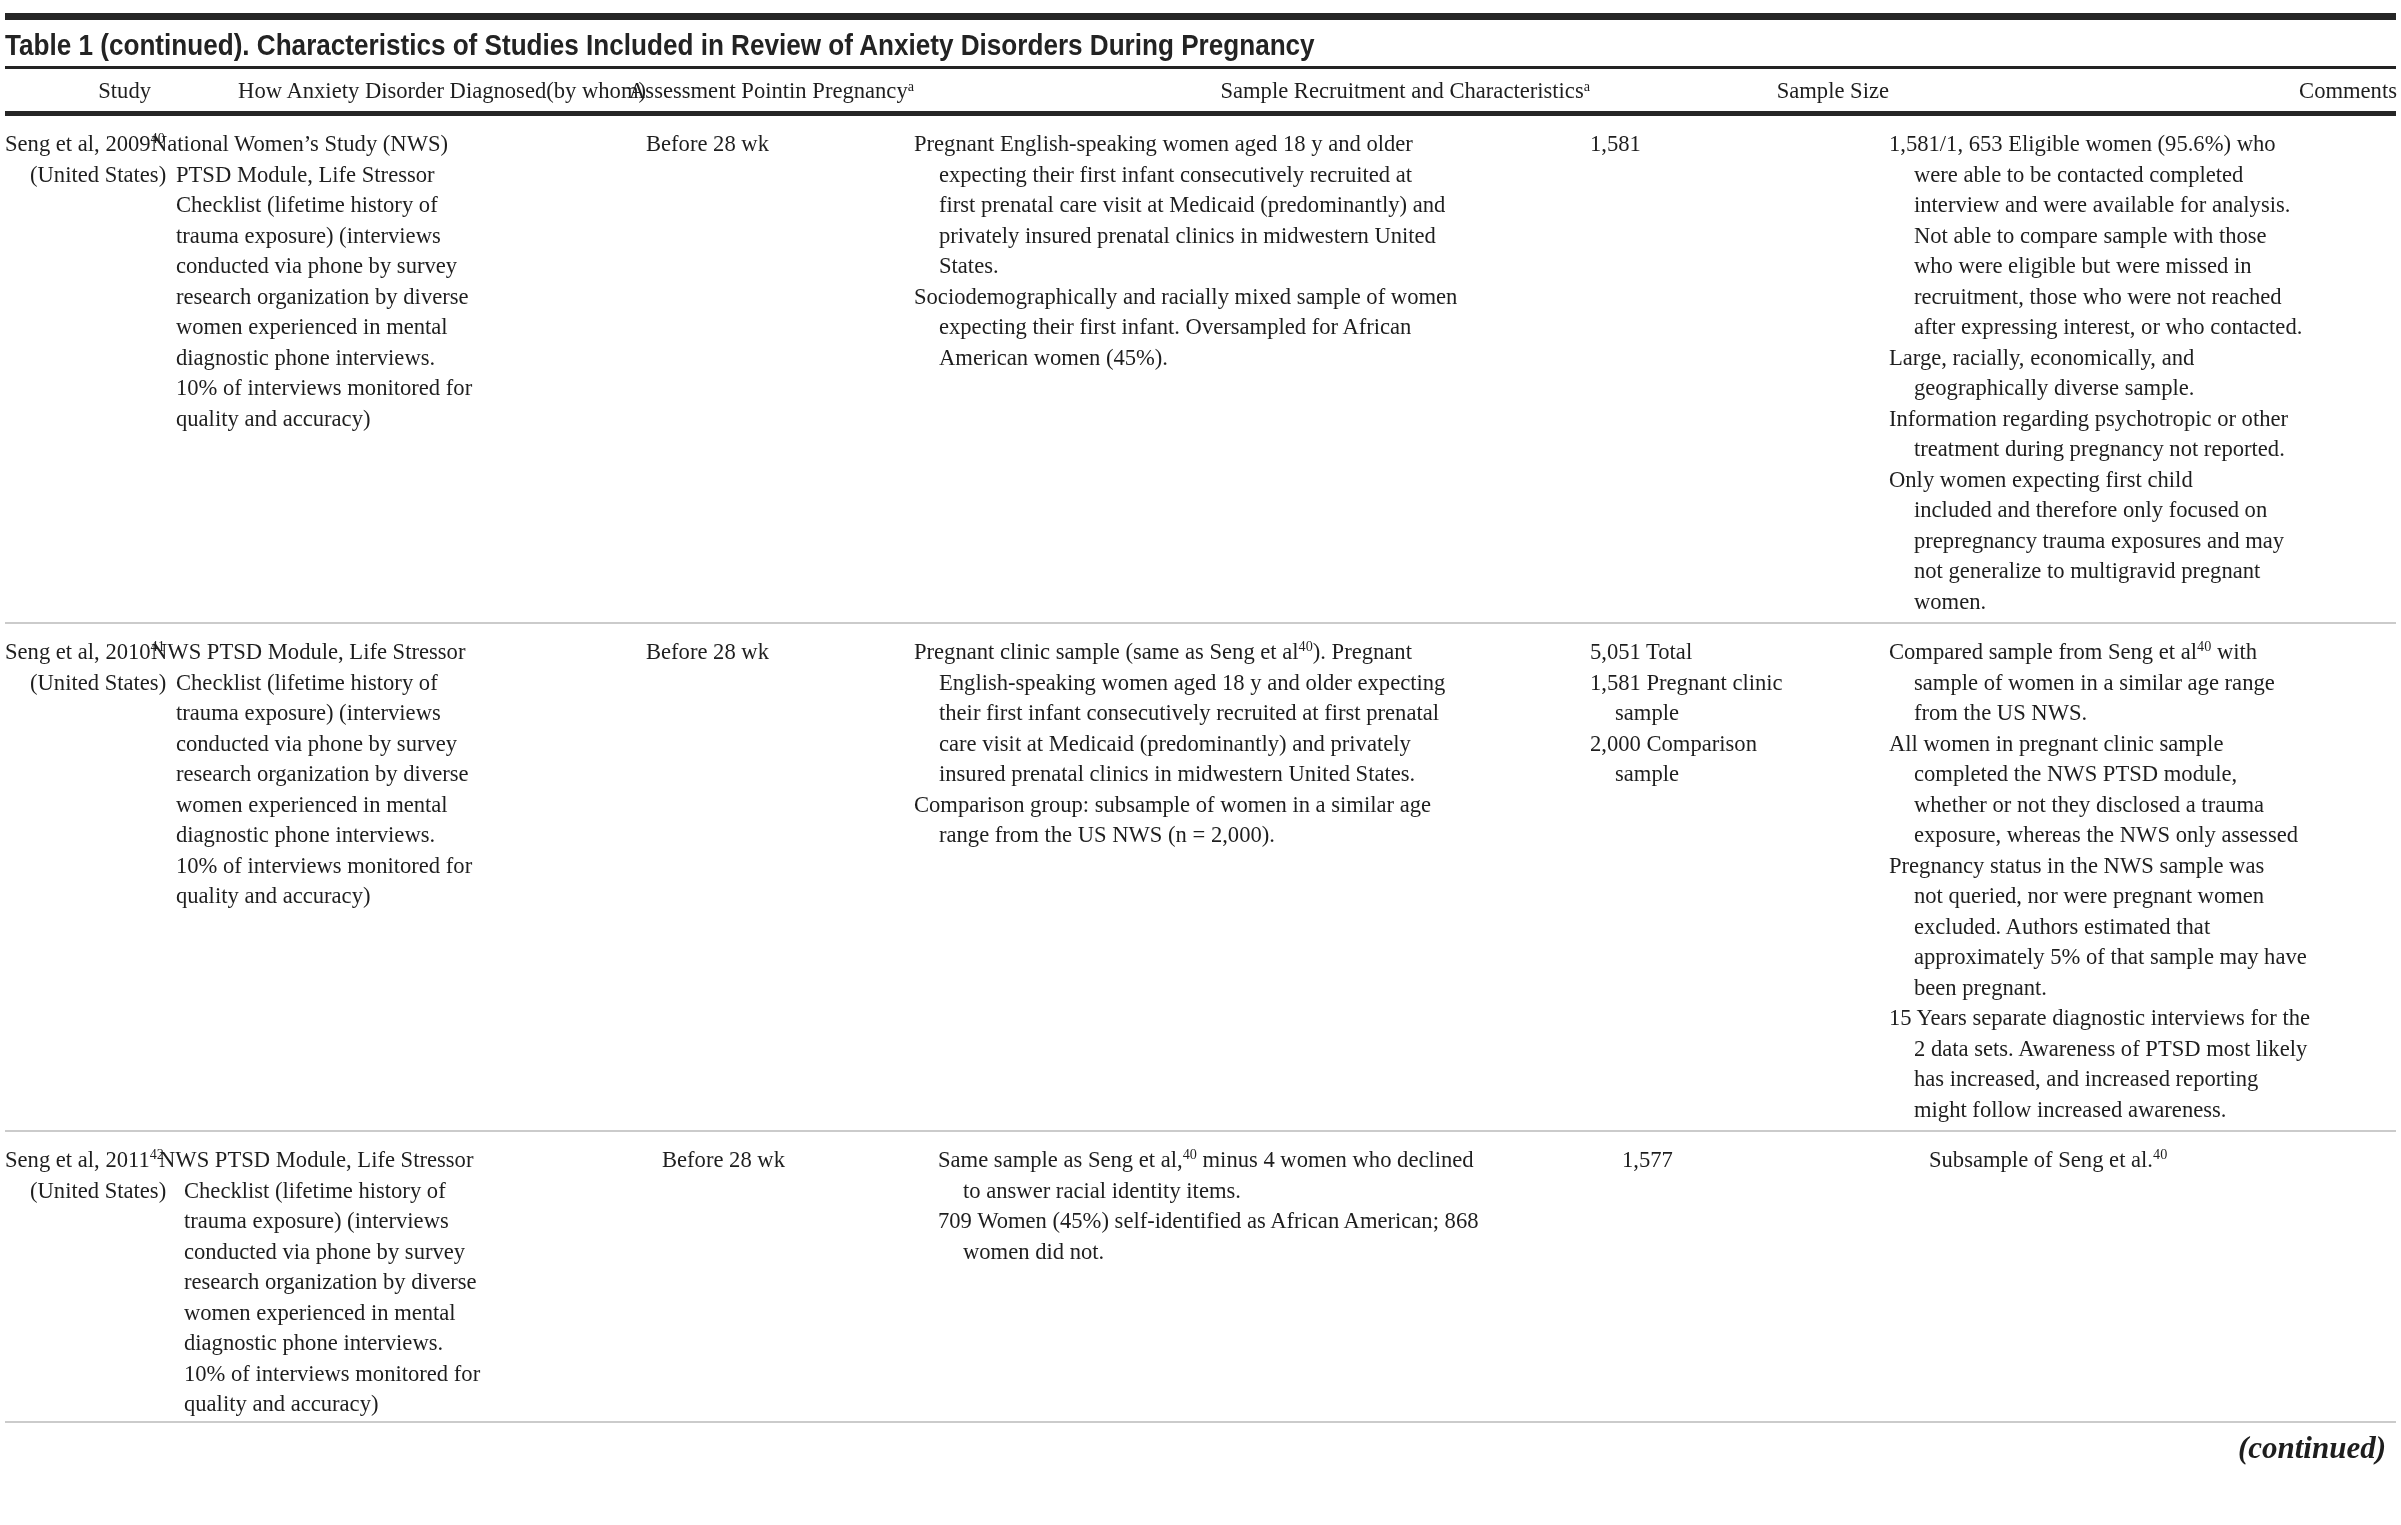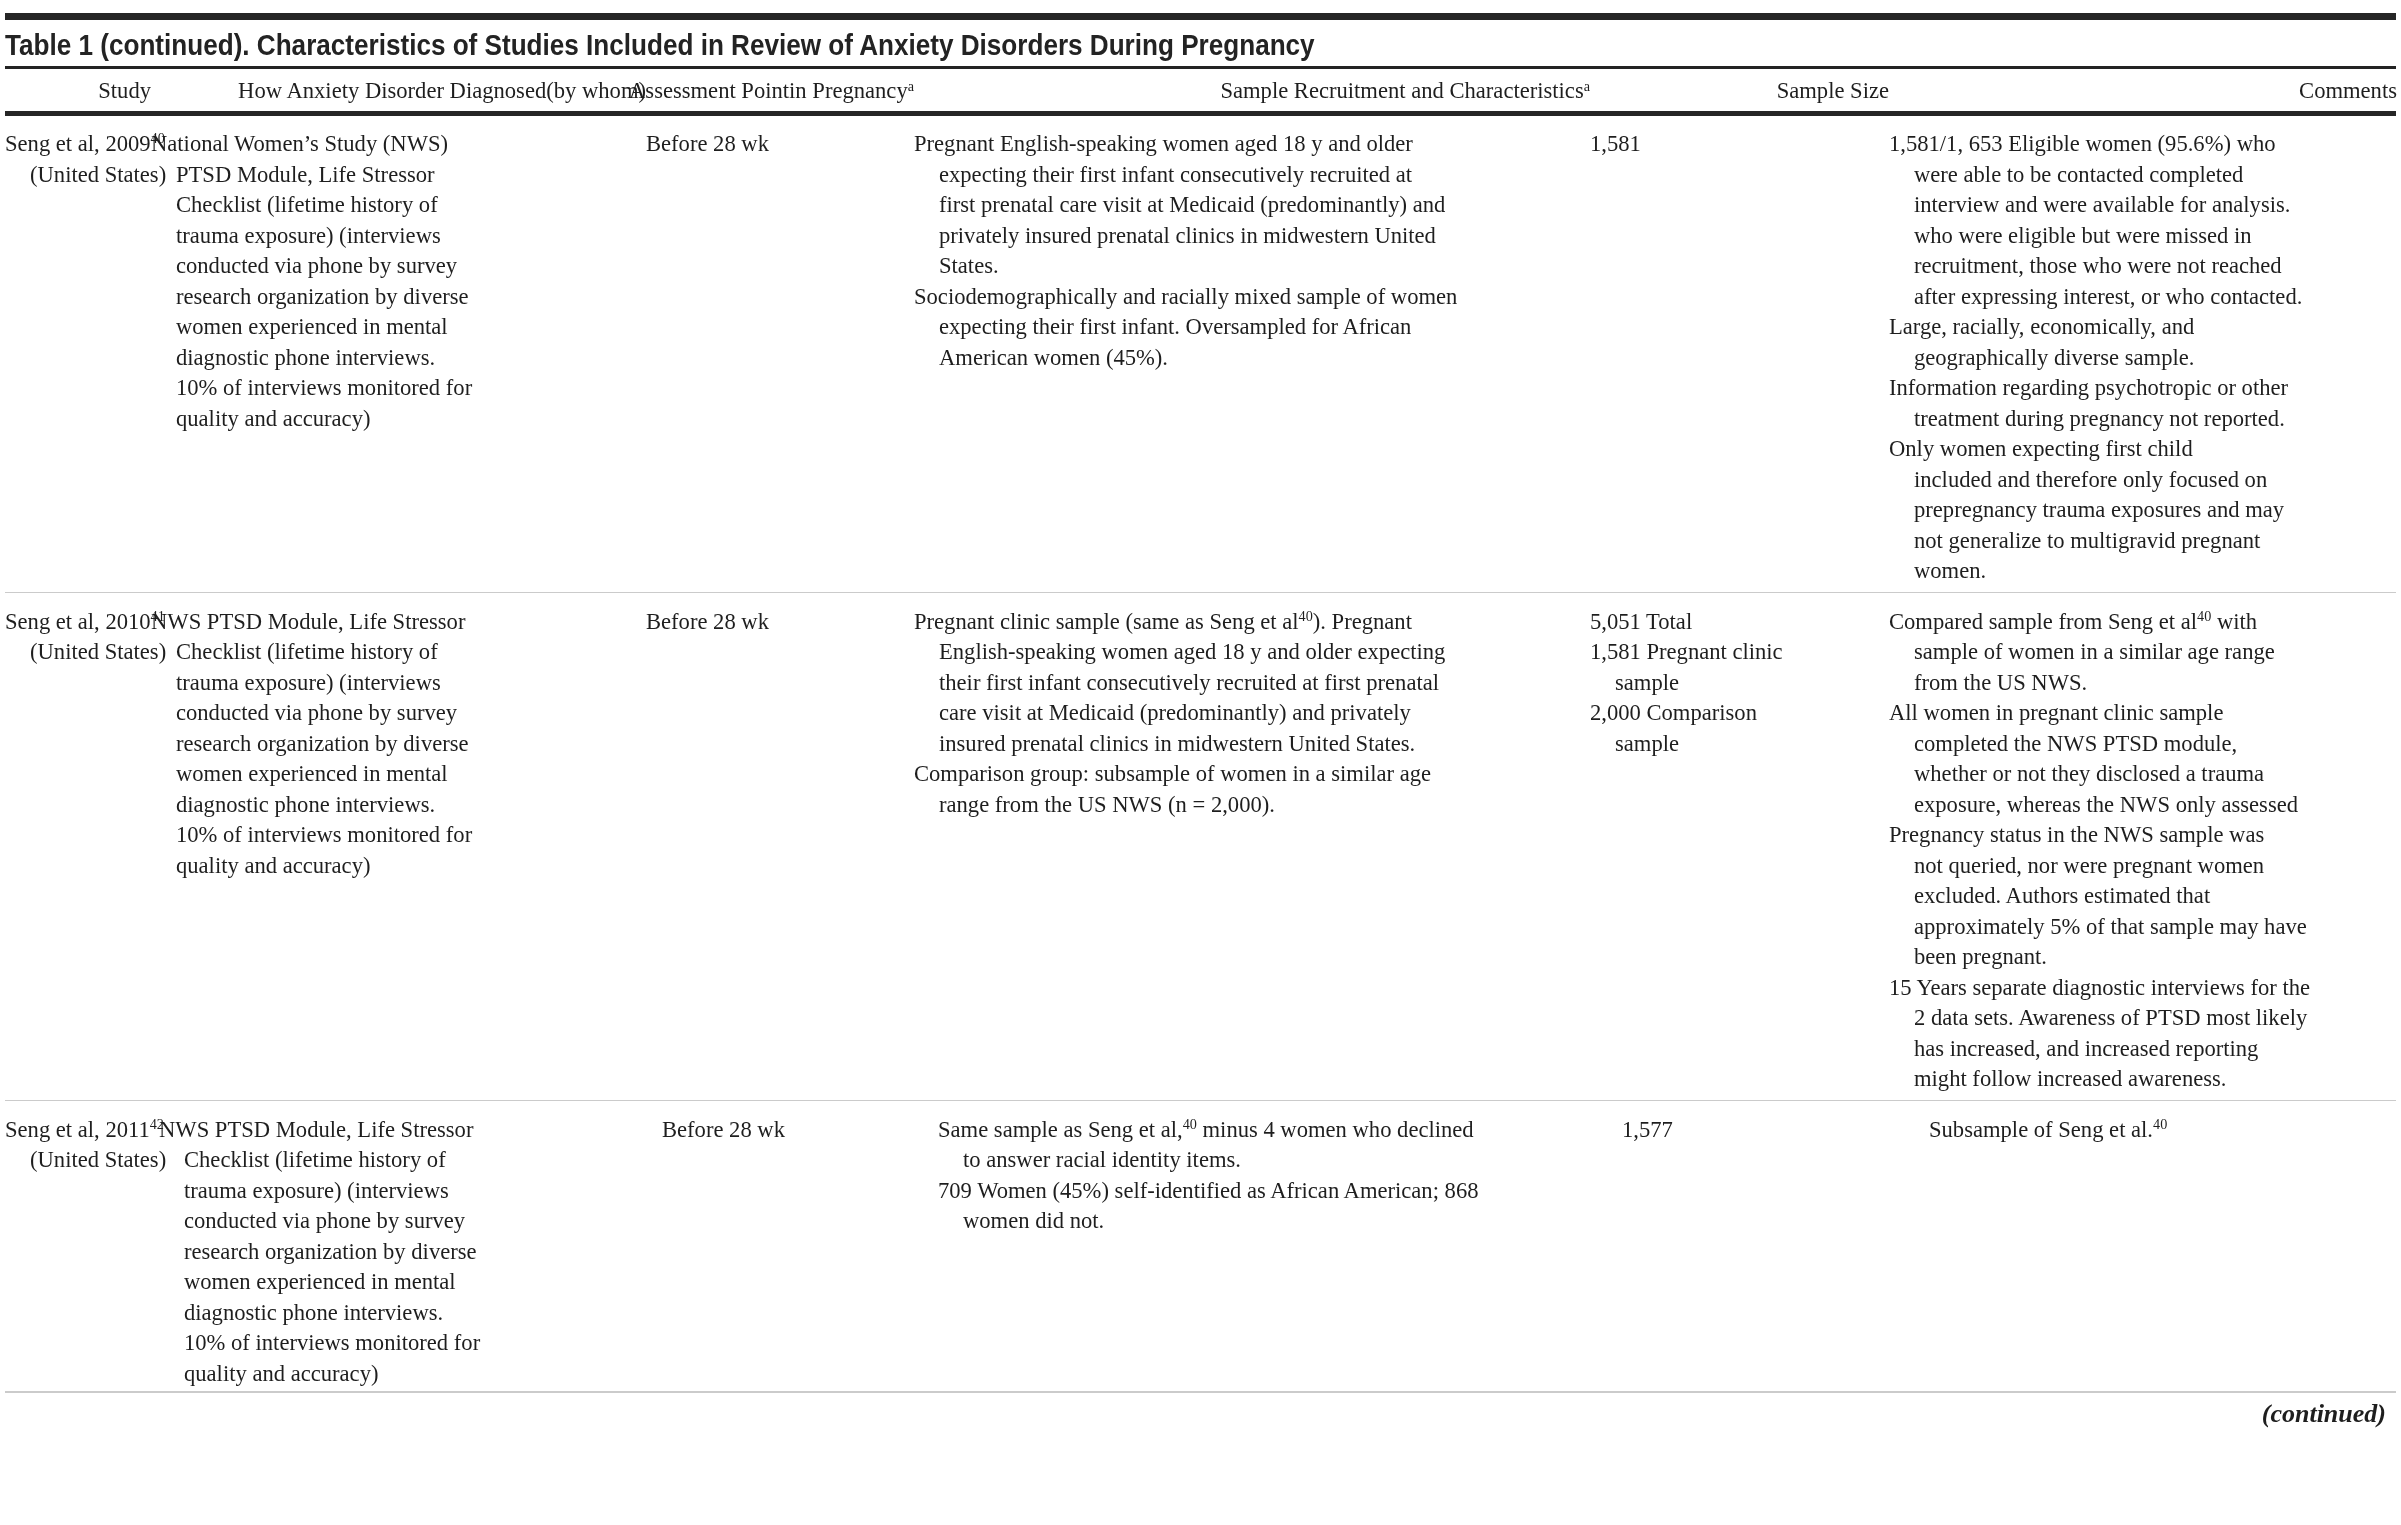--- a/index.html
+++ b/index.html
@@ -83,21 +83,21 @@
     height: 1.7px;
     background: #cbcbcb;
   }
   .bottom-rule {
     height: 1.7px;
     background: #cbcbcb;
   }
   .footer {
     padding: 6.7px 10px 0 0;
     text-align: right;
-    font-size: 26px;
+    font-size: 31px;
     font-weight: bold;
     font-style: italic;
     color: #1e1e1e;
   }
 </style>
 </head>
 <body>
 
 <div class="page">
   <div class="top-bar"></div>
@@ -159,20 +159,21 @@
           <div class="tline ind">expecting their first infant. Oversampled for African</div>
           <div class="tline ind">American women (45%).</div>
         </div>
         <div class="cell">
           <div class="tline">1,581</div>
         </div>
         <div class="cell">
           <div class="tline">1,581/1, 653 Eligible women (95.6%) who</div>
           <div class="tline ind">were able to be contacted completed</div>
           <div class="tline ind">interview and were available for analysis.</div>
+          <div class="tline ind">Not able to compare sample with those</div>
           <div class="tline ind">who were eligible but were missed in</div>
           <div class="tline ind">recruitment, those who were not reached</div>
           <div class="tline ind">after expressing interest, or who contacted.</div>
           <div class="tline">Large, racially, economically, and</div>
           <div class="tline ind">geographically diverse sample.</div>
           <div class="tline">Information regarding psychotropic or other</div>
           <div class="tline ind">treatment during pregnancy not reported.</div>
           <div class="tline">Only women expecting first child</div>
           <div class="tline ind">included and therefore only focused on</div>
           <div class="tline ind">prepregnancy trauma exposures and may</div>

